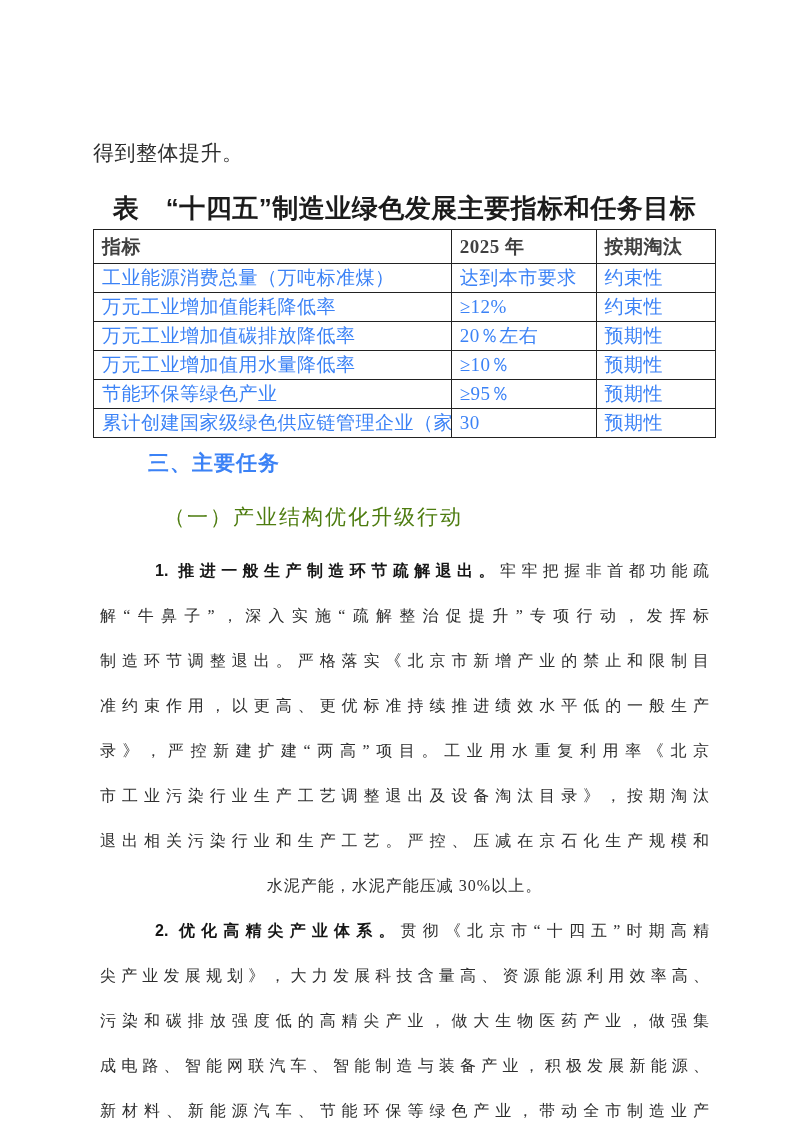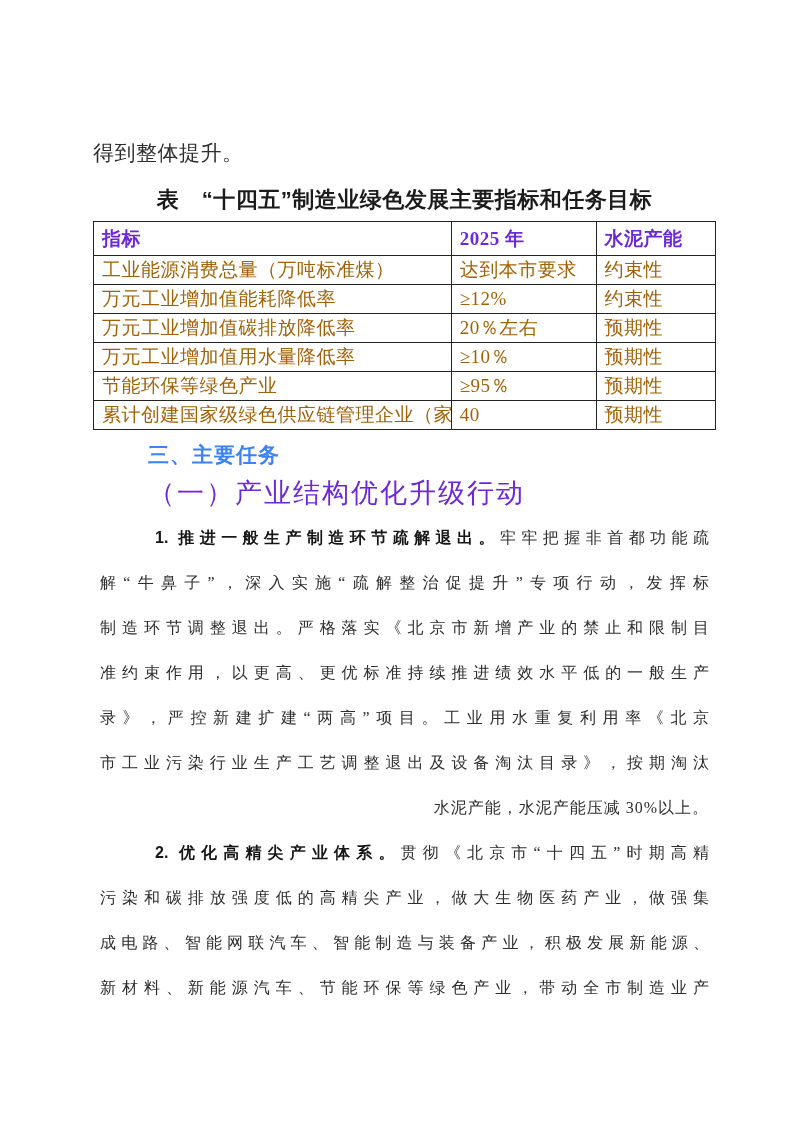--- a/index.html
+++ b/index.html
@@ -19,86 +19,86 @@
   .content {
     padding: 134px 77px 0 93px;
   }
   .body-line {
     margin: 0;
     font-size: 21px;
     line-height: 38px;
     letter-spacing: 0.5px;
   }
   .table-title {
-    margin: 9px 0 0 0;
+    margin: 17px 0 0 0;
     font-family: "Liberation Sans", "DejaVu Sans", sans-serif;
     font-weight: bold;
-    font-size: 22px;
+    font-size: 26px;
     line-height: 38px;
     text-align: center;
     color: #1b1b1b;
     letter-spacing: 0.5px;
   }
   table.indicators {
     width: 100%;
     border-collapse: collapse;
     table-layout: fixed;
     margin-top: 2px;
   }
   table.indicators col.c1 { width: 57.5%; }
   table.indicators col.c2 { width: 23.3%; }
   table.indicators col.c3 { width: 19.2%; }
   table.indicators th, table.indicators td {
     border: 1px solid #222222;
     font-size: 19px;
-    color: #a16207;
+    color: #3b82f6;
     text-align: left;
     vertical-align: middle;
     padding: 1px 4px 1px 8px;
     white-space: nowrap;
     overflow: hidden;
     letter-spacing: 0.5px;
   }
   table.indicators th {
     height: 31px;
     font-weight: bold;
-    color: #6d28d9;
+    color: #404040;
   }
   table.indicators td { height: 25px; }
   td.tight { letter-spacing: -0.7px; }
   .section-heading {
     margin: 6px 0 0 0;
     padding-left: 55px;
     font-family: "Liberation Sans", "DejaVu Sans", sans-serif;
     font-weight: bold;
     font-size: 21px;
     line-height: 38px;
     color: #3b82f6;
     letter-spacing: 1px;
   }
   .subsection {
-    margin: 0;
+    margin: 16px;
     padding-left: 55px;
-    font-size: 27px;
+    font-size: 21px;
     line-height: 38px;
     letter-spacing: 2px;
-    color: #6d28d9;
+    color: #4d7c0f;
   }
   .para p {
     margin: 7px;
     font-size: 16px;
     line-height: 38px;
   }
   .jline {
     text-align: justify;
     text-align-last: justify;
     text-justify: inter-character;
   }
   .lline {
-    text-align: right;
+    text-align: center;
     letter-spacing: 1px;
   }
   .first-line { padding-left: 55px; }
   .lead {
     font-family: "Liberation Sans", "DejaVu Sans", sans-serif;
     font-weight: bold;
     color: #161616;
   }
 </style>
 </head>
@@ -114,21 +114,21 @@
     <table class="indicators">
       <colgroup>
         <col class="c1">
           <col class="c2">
           <col class="c3">
       </colgroup>
       <thead>
         <tr>
           <th>指标</th>
           <th>2025 年</th>
-          <th>水泥产能</th>
+          <th>按期淘汰</th>
         </tr>
       </thead>
       <tbody>
         <tr>
           <td>工业能源消费总量（万吨标准煤）</td>
           <td>达到本市要求</td>
           <td>约束性</td>
         </tr>
         <tr>
           <td>万元工业增加值能耗降低率</td>
@@ -145,41 +145,43 @@
           <td>≥10％</td>
           <td>预期性</td>
         </tr>
         <tr>
           <td>节能环保等绿色产业</td>
           <td>≥95％</td>
           <td>预期性</td>
         </tr>
         <tr>
           <td class="tight">累计创建国家级绿色供应链管理企业（家）</td>
-          <td>40</td>
+          <td>30</td>
           <td>预期性</td>
         </tr>
       </tbody>
     </table>
 
     <h4 class="section-heading">三、主要任务</h4>
 
     <p class="subsection">（一）产业结构优化升级行动</p>
 
     <div class="para">
       <p class="jline first-line"><b class="lead">1. 推进一般生产制造环节疏解退出。</b><span>牢牢把握非首都功能疏</span></p>
       <p class="jline">解“牛鼻子”，深入实施“疏解整治促提升”专项行动，发挥标</p>
       <p class="jline">制造环节调整退出。严格落实《北京市新增产业的禁止和限制目</p>
       <p class="jline">准约束作用，以更高、更优标准持续推进绩效水平低的一般生产</p>
       <p class="jline">录》，严控新建扩建“两高”项目。工业用水重复利用率《北京</p>
       <p class="jline">市工业污染行业生产工艺调整退出及设备淘汰目录》，按期淘汰</p>
+      <p class="jline">退出相关污染行业和生产工艺。严控、压减在京石化生产规模和</p>
       <p class="lline">水泥产能，水泥产能压减 30%以上。</p>
     </div>
 
     <div class="para">
       <p class="jline first-line"><b class="lead">2. 优化高精尖产业体系。</b><span>贯彻《北京市“十四五”时期高精</span></p>
+      <p class="jline">尖产业发展规划》，大力发展科技含量高、资源能源利用效率高、</p>
       <p class="jline">污染和碳排放强度低的高精尖产业，做大生物医药产业，做强集</p>
       <p class="jline">成电路、智能网联汽车、智能制造与装备产业，积极发展新能源、</p>
       <p class="jline">新材料、新能源汽车、节能环保等绿色产业，带动全市制造业产</p>
     </div>
 
   </div>
 </div>
 
 </body></html>

